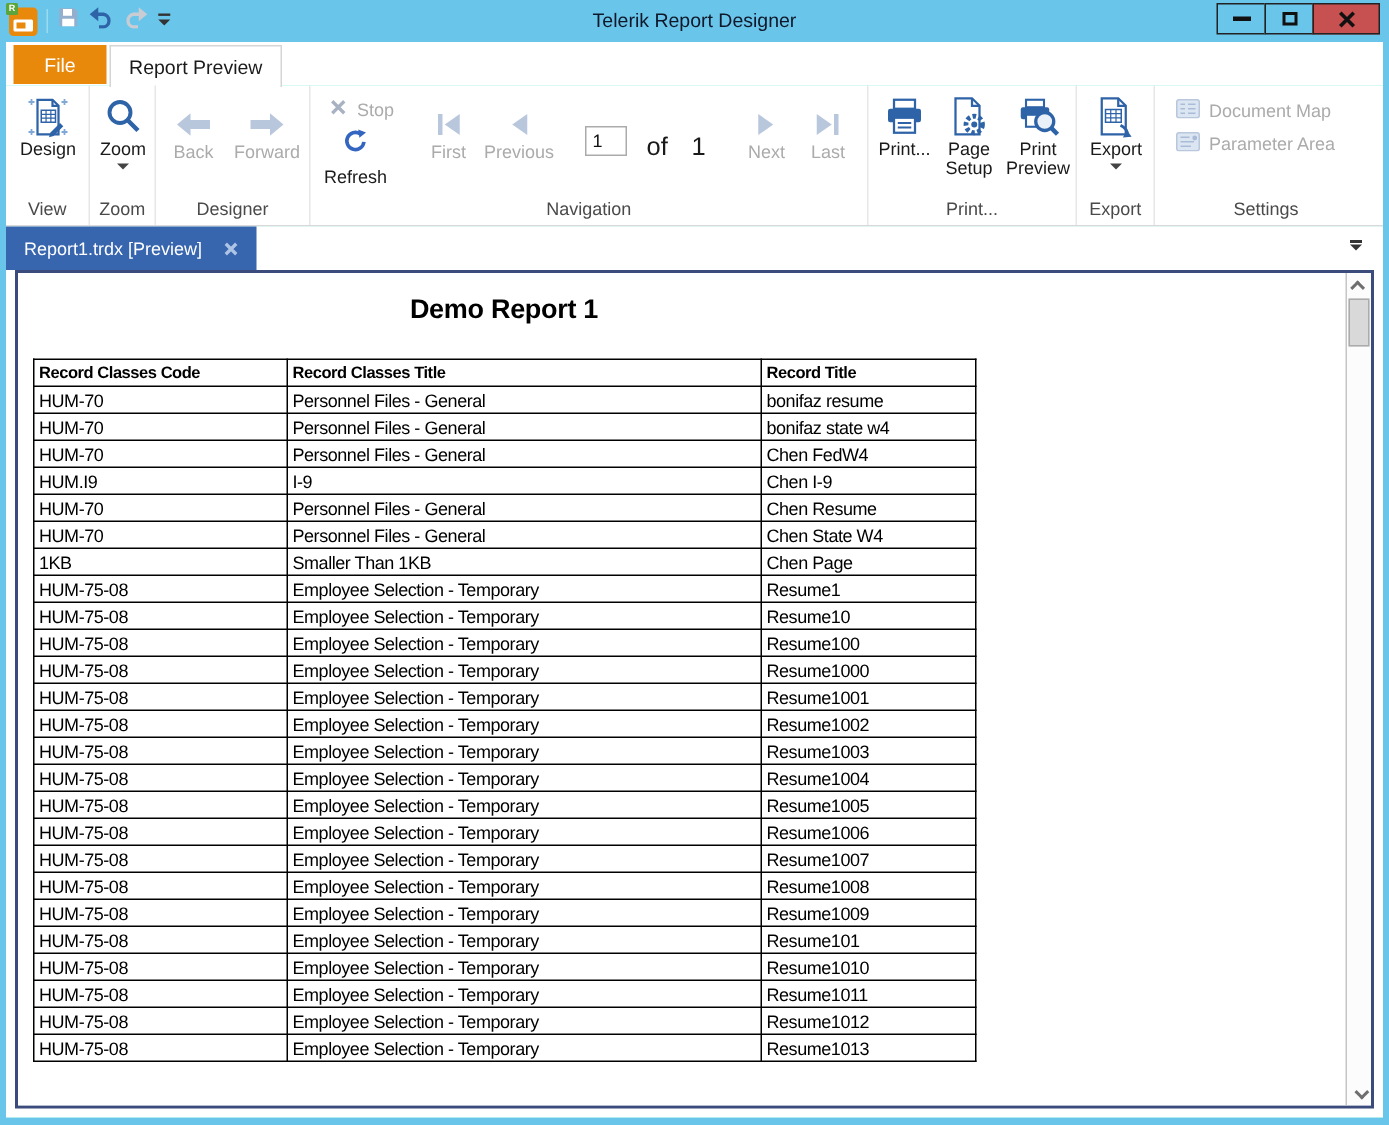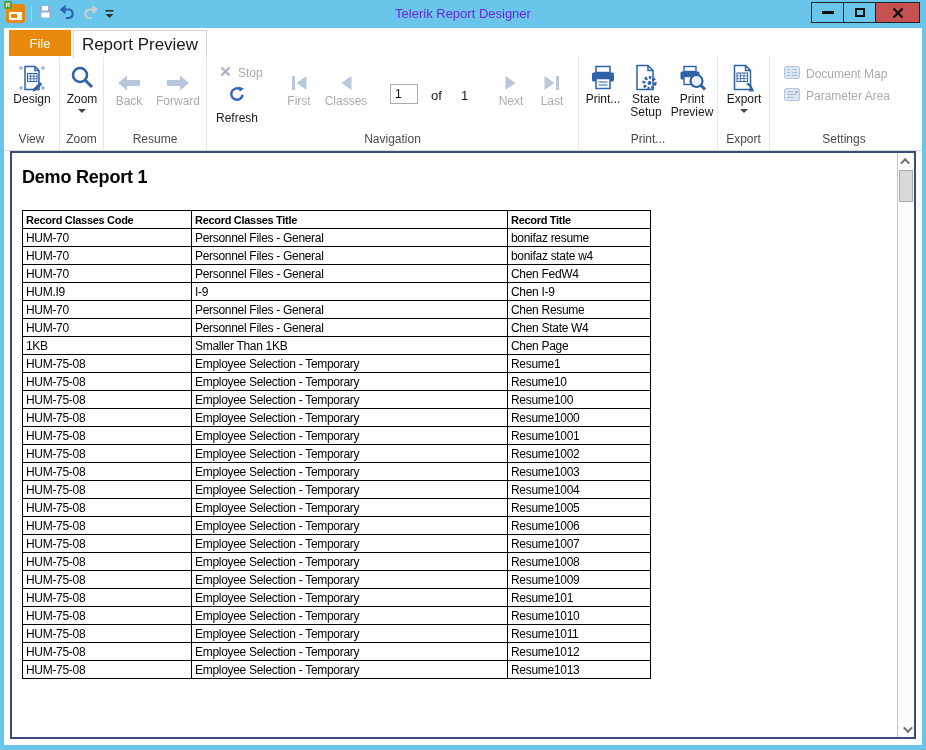--- a/index.html
+++ b/index.html
@@ -10,65 +10,65 @@
   }
 
   
   .titlebar { position:absolute; top:0; left:0; right:0; height:28px; }
   .qat { position:absolute; left:6px; top:4px; display:flex; align-items:center; gap:6px; }
   .appicon { width:19px; height:19px; background:#E8890C; border-radius:3px; position:relative; }
   .appicon .win { position:absolute; left:3px; top:8px; width:13px; height:8px; background:#fff; border-radius:1px; }
   .appicon .bar { position:absolute; left:5px; top:10px; width:6px; height:4px; background:#E8890C; }
   .appicon .rtag { position:absolute; left:-2px; top:-3px; width:8px; height:8px; background:#5BA53C; color:#fff; font-size:6px; font-weight:bold; text-align:center; line-height:8px; border-radius:1px; }
   .qat-sep { width:1px; height:16px; background:#9ADBF0; }
-  .titletext { position:absolute; left:120px; right:120px; top:0; height:28px; line-height:28px; text-align:center; font-size:13px; color:#6d28d9; }
+  .titletext { position:absolute; left:120px; right:120px; top:0; height:28px; line-height:28px; text-align:center; font-size:13px; color:#0f172a; }
   .winbtns { position:absolute; right:6px; top:2px; display:flex; }
   .winbtn { width:33px; height:21px; border:1px solid #222; margin-left:-1px; background:#69C5E9; display:flex; align-items:center; justify-content:center; }
   .winbtn.close { width:45px; background:#C75050; }
   .glyph-min { width:12px; height:3px; background:#111; }
   .glyph-max { width:10px; height:9px; border:2px solid #111; background:transparent; }
 
   
   .app { position:absolute; top:28px; left:4px; right:4px; bottom:5px; background:#5eead4; display:flex; flex-direction:column; }
 
   
   .tabrow { height:29px; position:relative; background:#fff; flex:none; }
   .file-tab { position:absolute; left:5px; top:2px; width:62px; height:26px; background:#E8890C; color:#fff; font-size:13px; display:flex; align-items:center; justify-content:center; cursor:default; }
-  .preview-tab { position:absolute; left:69px; top:2px; width:134px; height:28px; background:#fff; border:1px solid #D5D5D5; border-bottom:none; color:#1a1a1a; font-size:17px; display:flex; align-items:center; justify-content:center; }
+  .preview-tab { position:absolute; left:69px; top:2px; width:115px; height:28px; background:#fff; border:1px solid #D5D5D5; border-bottom:none; color:#1a1a1a; font-size:13px; display:flex; align-items:center; justify-content:center; }
 
   
   .ribbon { height:94px; flex:none; background:#fff; border-bottom:1px solid #D9D9D9; display:flex; }
   .group { position:relative; height:100%; border-right:1px solid #E7E7E7; flex:none; }
   .group-label { position:absolute; bottom:4px; left:0; right:0; text-align:center; font-size:12px; color:#4A4A4A; white-space:nowrap; }
   .g-view { width:56px; } .g-zoom { width:44px; } .g-history { width:103px; }
   .g-nav { width:372px; } .g-print { width:139px; } .g-export { width:52px;text-decoration:underline; } .g-settings { width:148px; border-right:none; }
 
   .bigbtn { position:absolute; display:flex; flex-direction:column; align-items:center; font-size:12px; color:#1a1a1a; line-height:13px; text-align:center; }
   .bigbtn .ic { height:30px; display:flex; align-items:center; justify-content:center; }
   .bigbtn.disabled { color:#ABABAB; }
   .caret { width:0; height:0; border-left:4px solid transparent; border-right:4px solid transparent; border-top:4px solid #444; margin-top:3px; }
   .smallbtn { position:absolute; display:flex; align-items:center; gap:6px; font-size:12px; color:#1a1a1a; white-space:nowrap; }
   .smallbtn.disabled { color:#ABABAB; }
 
   .pageinput { position:absolute; width:28px; height:20px; border:1px solid #ABABAB; font-size:12px; padding-left:4px; font-family:"Liberation Sans", sans-serif; color:#111; }
-  .navtext { position:absolute; font-size:13px; color:#1a1a1a; }
+  .navtext { position:absolute; font-size:17px; color:#1a1a1a; }
 
   
   .doctabs { height:29px; flex:none; position:relative; background:#fff; }
   .doctab { position:absolute; left:0; top:0; height:29px; background:#3765AE; color:#fff; font-size:12px; display:flex; align-items:center; padding:0 12px; gap:14px; }
   .doctab .x { display:flex; align-items:center; }
   .pinbtn { position:absolute; right:14px; top:9px; width:9px; display:flex; flex-direction:column; align-items:center; }
   .pinbtn .bar { width:8px; height:2px; background:#333; margin-bottom:1px; }
   .pinbtn .tri { width:0; height:0; border-left:4px solid transparent; border-right:4px solid transparent; border-top:4px solid #333; }
 
   
   .content { flex:1; background:#fff; padding:0 6px 6px 6px; position:relative; }
   .frame { height:100%; border:2px solid #3A4B7C; background:#fff; position:relative; overflow:hidden; }
   .page { position:absolute; top:0; left:0; right:17px; bottom:0; background:#fff; overflow:hidden; }
-  .report-title { position:absolute; top:14px; left:10px; width:628px; text-align:left; font-weight:bold; font-size:18px; color:#000; letter-spacing:-0.2px; }
+  .report-title { position:absolute; top:14px; left:10px; width:628px; text-align:center; font-weight:bold; font-size:18px; color:#000; letter-spacing:-0.2px; }
   table.rtable { position:absolute; left:10px; top:57px; border-collapse:collapse; table-layout:fixed; width:628px; font-size:12px; letter-spacing:-0.3px; }
   .rtable th, .rtable td { border:1px solid #000; height:18px; padding:0 2px 0 3px; text-align:left; font-weight:normal; overflow:hidden; white-space:nowrap; }
   .rtable th { font-weight:bold; font-size:11px; }
 
   
   .vscroll { position:absolute; top:0; right:0; bottom:0; width:17px; background:#FCFCFC; border-left:1px solid #C6C6C6; }
   .sbtn { position:absolute; left:0; right:0; height:16px; display:flex; align-items:center; justify-content:center; }
   .sbtn.up { top:0; } .sbtn.down { bottom:0; }
   .thumb { position:absolute; left:1px; right:1px; top:17px; height:32px; background:#D9D9D9; border:1px solid #ABABAB; }
   .chev { width:7px; height:7px; border-left:2px solid #6F6F6F; border-top:2px solid #6F6F6F; }
@@ -178,21 +178,21 @@
         <span>Back</span>
       </div>
       <div class="bigbtn disabled" style="left:47px; top:14px; width:54px;">
         <span class="ic" style="height:24px;">
           <svg width="26" height="18" viewBox="0 0 26 18">
               <path d="M24 9 L15 1.5 V6 H2 V12 H15 V16.5 Z" fill="#B9C7DD"></path>
             </svg>
         </span>
         <span>Forward</span>
       </div>
-      <div class="group-label">Resume</div>
+      <div class="group-label">Designer</div>
     </div>
 
     <div class="group g-nav">
       <div class="smallbtn disabled" style="left:12px; top:8px;">
         <span>
           <svg width="13" height="13" viewBox="0 0 13 13">
               <path d="M2.5 2.5 L10.5 10.5 M10.5 2.5 L2.5 10.5" stroke="#A8B2C2" stroke-width="2.2"></path>
             </svg>
         </span>
         <span>Stop</span>
@@ -215,21 +215,21 @@
             </svg>
         </span>
         <span>First</span>
       </div>
       <div class="bigbtn disabled" style="left:113px; top:14px; width:52px;">
         <span class="ic" style="height:24px;">
           <svg width="18" height="18" viewBox="0 0 18 18">
               <path d="M14.5 2 L4.5 9 L14.5 16 Z" fill="#B9C7DD"></path>
             </svg>
         </span>
-        <span>Classes</span>
+        <span>Previous</span>
       </div>
 
       <input class="pageinput" style="left: 183px; top: 27px;" value="1">
       <span class="navtext" style="left:224px; top:31px;">of</span>
       <span class="navtext" style="left:254px; top:31px;">1</span>
 
       <div class="bigbtn disabled" style="left:284px; top:14px; width:40px;">
         <span class="ic" style="height:24px;">
           <svg width="18" height="18" viewBox="0 0 18 18">
               <path d="M3.5 2 L13.5 9 L3.5 16 Z" fill="#B9C7DD"></path>
@@ -264,21 +264,21 @@
       </div>
       <div class="bigbtn" style="left:46px; top:6px; width:42px;">
         <span class="ic">
           <svg width="30" height="30" viewBox="0 0 30 30">
             <path d="M6 2.5 h11 l5 5 v19 h-16 z" fill="#fff" stroke="#2E63A8" stroke-width="1.5"></path>
             <path d="M17 2.5 v5 h5" fill="none" stroke="#2E63A8" stroke-width="1.5"></path>
             <circle cx="18.5" cy="20" r="5.5" fill="none" stroke="#2E63A8" stroke-width="3.2" stroke-dasharray="2.4 1.7"></circle>
             <circle cx="18.5" cy="20" r="2" fill="#2E63A8"></circle>
           </svg>
         </span>
-        <span>State Setup</span>
+        <span>Page Setup</span>
       </div>
       <div class="bigbtn" style="left:88px; top:6px; width:50px;">
         <span class="ic">
           <svg width="30" height="30" viewBox="0 0 30 30">
             <rect x="7" y="3.5" width="12" height="5" fill="#fff" stroke="#2E63A8" stroke-width="1.4"></rect>
             <rect x="3.5" y="8.5" width="19" height="8" rx="1.5" fill="#2E63A8"></rect>
             <rect x="7" y="13.5" width="12" height="8" fill="#fff" stroke="#2E63A8" stroke-width="1.4"></rect>
             <circle cx="19.5" cy="18" r="6" fill="#EAF1F8" stroke="#2E63A8" stroke-width="2.2"></circle>
             <path d="M23.8 22.3 L28 26.5" stroke="#2E63A8" stroke-width="3"></path>
           </svg>
@@ -323,20 +323,34 @@
               <path d="M3 3.5 h6 M3 6.5 h9 M3 9.5 h7" stroke="#A9BBD6" stroke-width="1.1"></path>
               <circle cx="12.5" cy="4" r="1.6" fill="#A9BBD6"></circle>
             </svg>
         </span>
         <span>Parameter Area</span>
       </div>
       <div class="group-label">Settings</div>
     </div>
   </div>
 
+  <div class="doctabs">
+    <div class="doctab">
+      <span>Report1.trdx [Preview]</span>
+      <span class="x">
+        <svg width="10" height="10" viewBox="0 0 10 10">
+            <path d="M1.5 1.5 L8.5 8.5 M8.5 1.5 L1.5 8.5" stroke="#AEC4E6" stroke-width="2.2"></path>
+          </svg>
+      </span>
+    </div>
+    <div class="pinbtn">
+      <div class="bar"></div>
+      <div class="tri"></div>
+    </div>
+  </div>
 
   <div class="content">
     <div class="frame">
       <div class="page">
         <div class="report-title">Demo Report 1</div>
         <table class="rtable">
           <colgroup>
             <col style="width:169px">
               <col style="width:316px">
               <col style="width:143px">

